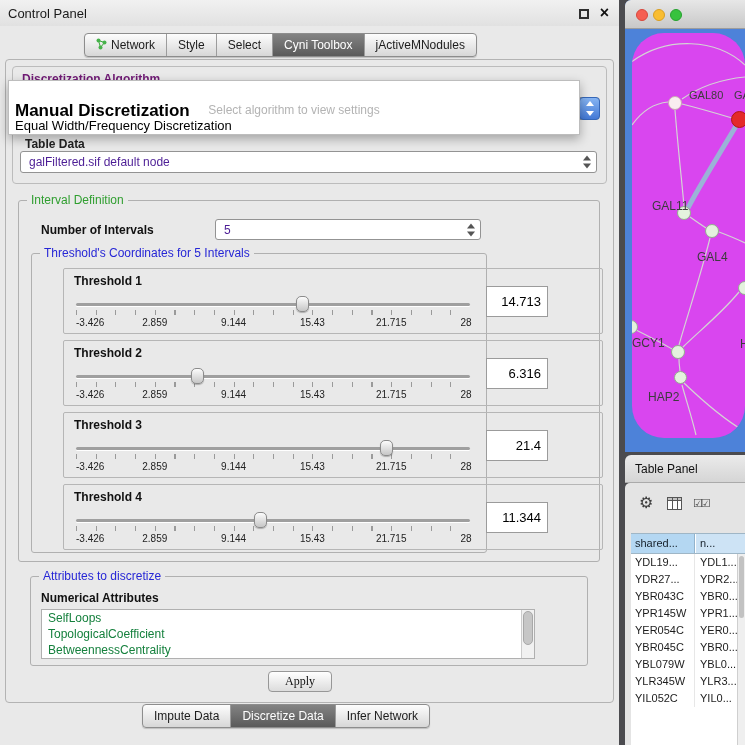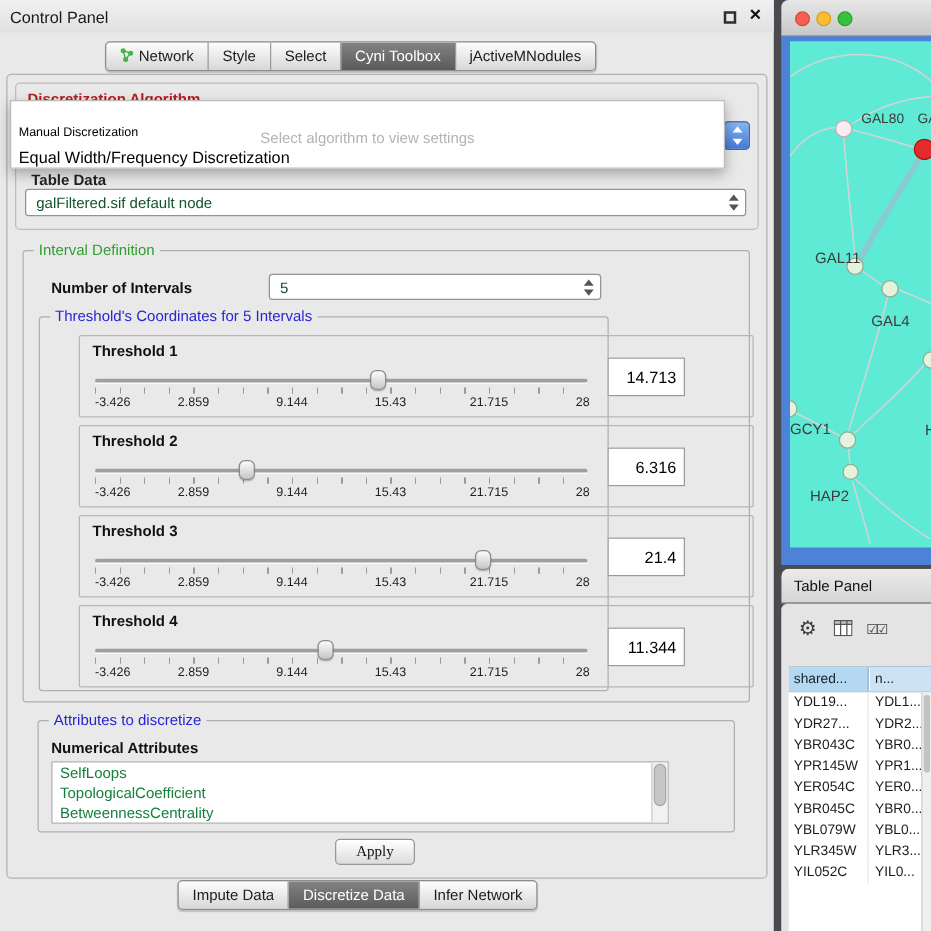--- a/index.html
+++ b/index.html
@@ -13,36 +13,36 @@
   .btn-close{position:absolute;right:10px;top:4px;font-size:16px;font-weight:bold;color:#111;}
   .tabbar{position:absolute;display:flex;border:1px solid #8d8d8d;border-radius:4px;overflow:hidden;
     background:linear-gradient(#fdfdfd,#d7d7d7);box-shadow:0 1px 1px rgba(0,0,0,.18);}
   .tab{display:flex;align-items:center;gap:4px;padding:0 11px;height:22px;font-size:12px;color:#1c1c1c;border-left:1px solid #9c9c9c;white-space:nowrap;}
   .tab:first-child{border-left:none;}
   .tab.active{background:linear-gradient(#838383,#5a5a5a);color:#fff;}
   #top-tabs{left:84px;top:33px;}
   #bottom-tabs{left:142px;top:704px;}
   #main-panel{position:absolute;left:5px;top:59px;width:609px;height:644px;border:1px solid #b3b3b3;border-radius:4px;background:#e9e9e9;}
   #algo-panel{position:absolute;left:12px;top:66px;width:595px;height:118px;border:1px solid #bcbcbc;border-radius:4px;}
-  #algo-label{position:absolute;left:22px;top:72px;font-size:12px;font-weight:bold;color:#b91c1c;}
+  #algo-label{position:absolute;left:22px;top:72px;font-size:12px;font-weight:bold;color:#701a75;}
   #algo-combo{position:absolute;left:20px;top:97px;width:580px;height:23px;background:#fff;border:1px solid #9a9a9a;border-radius:4px;}
   #algo-combo .cap{position:absolute;right:-1px;top:-1px;width:21px;height:23px;border-radius:4px;
     background:linear-gradient(#86b4f2,#4379d6);border:1px solid #3567b8;}
   #algo-combo .cap:before,#algo-combo .cap:after{content:"";position:absolute;left:6px;width:0;height:0;
     border-left:4px solid transparent;border-right:4px solid transparent;}
   #algo-combo .cap:before{top:3px;border-bottom:5px solid #fff;}
   #algo-combo .cap:after{bottom:3px;border-top:5px solid #fff;}
   #popup{position:absolute;left:8px;top:80px;width:572px;height:55px;background:#fff;border:1px solid #bdbdbd;
     box-shadow:0 4px 10px rgba(0,0,0,.3);z-index:20;}
   #popup .hint{position:absolute;left:0;right:0;top:2px;text-align:center;font-size:12px;color:#b3b3b3;margin-top:20px;}
-  #popup .opt1{position:absolute;left:6px;top:20px;font-size:10px;font-weight:normal;color:#000;}
+  #popup .opt1{position:absolute;left:6px;top:20px;font-size:17px;font-weight:bold;color:#000;}
   #popup .opt2{position:absolute;left:6px;top:37px;font-size:13px;color:#000;}
   #tabledata-label{position:absolute;left:25px;top:137px;font-size:12px;font-weight:bold;color:#222;}
   .combo{position:absolute;background:#fff;border:1px solid #939393;border-radius:3px;}
-  .combo .val{position:absolute;left:8px;top:50%;transform:translateY(-50%);font-size:12px;color:#14532d;white-space:nowrap;}
+  .combo .val{position:absolute;left:8px;top:50%;transform:translateY(-50%);font-size:12px;color:#4c1d95;white-space:nowrap;}
   .stepper{position:absolute;right:5px;top:50%;width:8px;height:13px;transform:translateY(-50%);}
   .stepper:before,.stepper:after{content:"";position:absolute;left:0;width:0;height:0;
     border-left:4px solid transparent;border-right:4px solid transparent;}
   .stepper:before{top:0;border-bottom:5px solid #555;}
   .stepper:after{bottom:0;border-top:5px solid #555;}
   #tabledata-combo{left:20px;top:151px;width:577px;height:22px;}
   .group{position:absolute;border:1px solid #b0b0b0;border-radius:3px;}
   .legend{position:absolute;top:-8px;left:8px;background:#e9e9e9;padding:0 4px;font-size:12px;white-space:nowrap;}
   #interval-group{left:18px;top:200px;width:582px;height:362px;}
   #interval-group>.legend{color:#2f9e2f;}
@@ -73,21 +73,21 @@
   #apply-btn{position:absolute;left:268px;top:671px;width:64px;height:21px;background:linear-gradient(#ffffff,#dcdcdc);
     border:1px solid #979797;border-radius:4px;font-size:12px;color:#111;text-align:center;line-height:19px;font-family:Liberation Serif, serif;}
   
   #right-panel{position:absolute;left:625px;top:0;width:120px;height:745px;}
   #net-window{position:absolute;left:0;top:0;width:120px;height:452px;border-top-left-radius:6px;overflow:hidden;background:#4d82d9;}
   #net-titlebar{position:absolute;left:0;top:0;width:100%;height:29px;background:linear-gradient(#e7e7e7,#c8c8c8);border-bottom:1px solid #9c9c9c;}
   .light{position:absolute;top:9px;width:12px;height:12px;border-radius:50%;}
   .light.red{left:11px;background:#f55f52;border:1px solid #d8473c;}
   .light.yellow{left:28px;background:#f9bd31;border:1px solid #d99e22;}
   .light.green{left:45px;background:#37c23e;border:1px solid #25a12e;}
-  #net-canvas{position:absolute;left:7px;top:33px;right:0;bottom:14px;background:#5eead4;overflow:hidden;}
+  #net-canvas{position:absolute;left:7px;top:33px;right:0;bottom:14px;background:#d946ef;overflow:hidden;border-radius:32px;}
   #edges{position:absolute;left:0;top:0;}
   .node{position:absolute;border-radius:50%;background:#e4f2de;border:1px solid #93ad90;}
   .node.pink{background:#f9edf0;border-color:#c9aab1;}
   .node.red{background:#e42a2a;border-color:#b01616;}
   .nlabel{position:absolute;font-size:12px;color:#3c3c3c;white-space:nowrap;}
   .nlabel.sm{font-size:11px;}
   #table-titlebar{position:absolute;left:0;top:455px;width:120px;height:28px;background:linear-gradient(#ebebeb,#d5d5d5);
     border-top-left-radius:6px;border-bottom:1px solid #aaa;}
   #table-title{position:absolute;left:10px;top:7px;font-size:12px;color:#111;}
   #table-window{position:absolute;left:0;top:483px;width:120px;height:262px;background:#e4e4e4;border-top-left-radius:5px;overflow:hidden;}

